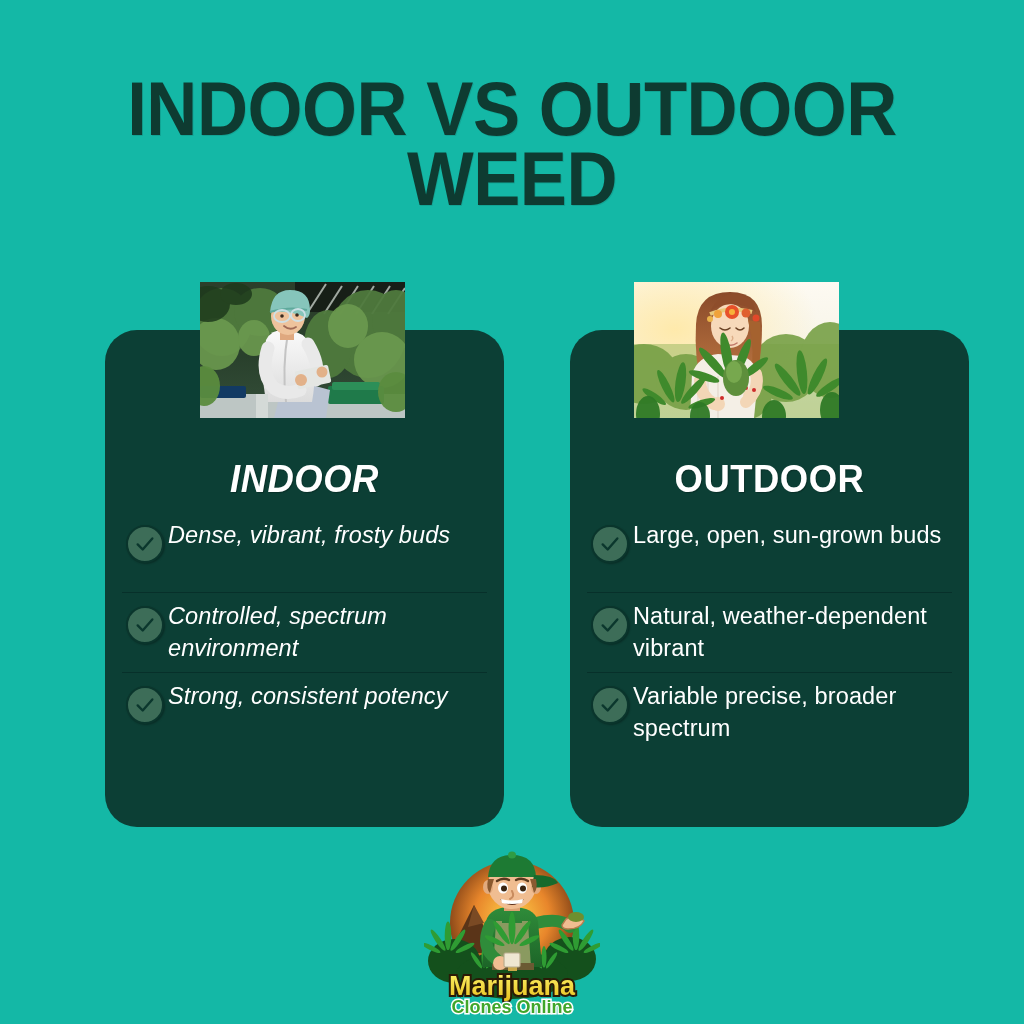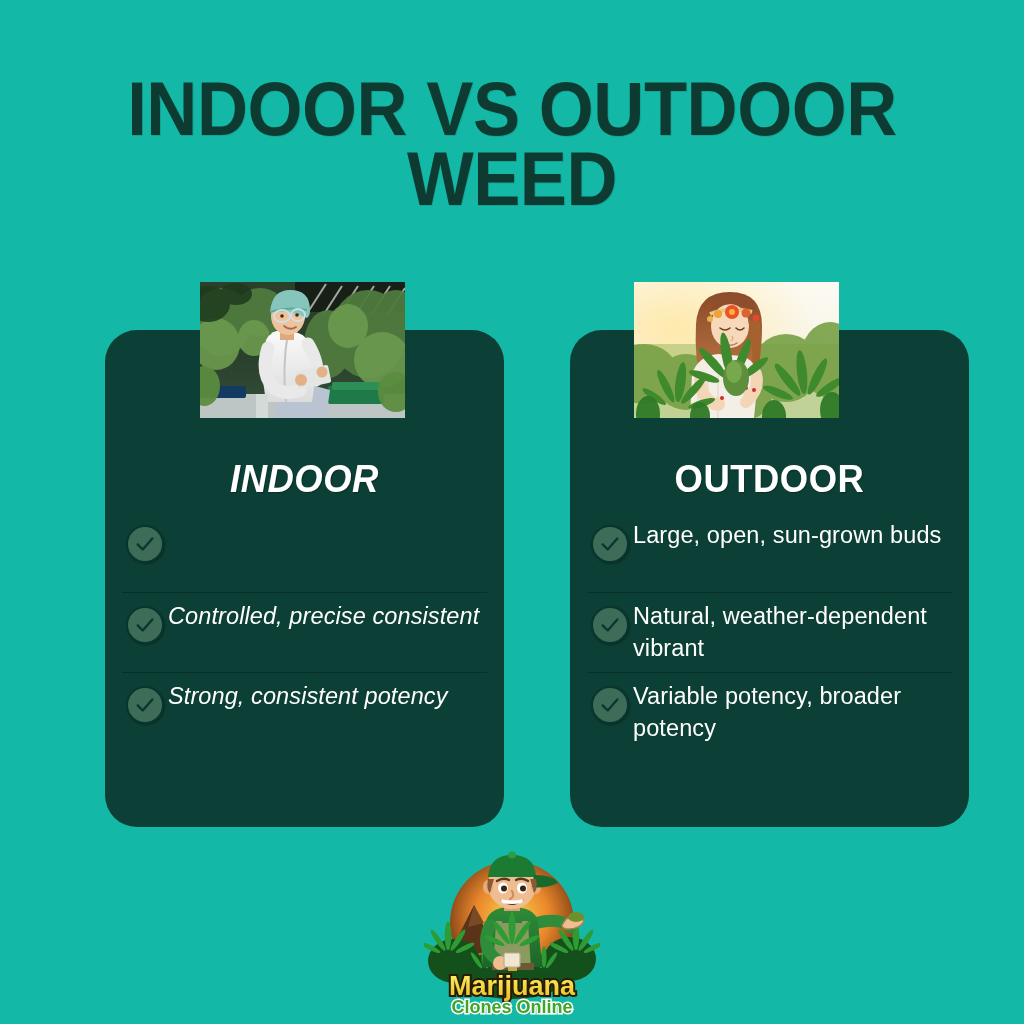--- a/index.html
+++ b/index.html
@@ -151,31 +151,32 @@
     <div class="feature-list">
 
       <div class="feature-row">
         <span class="check-wrap">
           <span class="check-circle">
             <svg viewBox="0 0 24 24" fill="none" stroke="#0b372d" stroke-width="2.6" stroke-linecap="round" stroke-linejoin="round">
               <path d="M4 12.5 L9.5 18 L20 6"></path>
             </svg>
           </span>
         </span>
+        <span class="feature-text">Dense, vibrant, frosty buds</span>
       </div>
 
       <div class="feature-row">
         <span class="check-wrap">
           <span class="check-circle">
             <svg viewBox="0 0 24 24" fill="none" stroke="#0b372d" stroke-width="2.6" stroke-linecap="round" stroke-linejoin="round">
               <path d="M4 12.5 L9.5 18 L20 6"></path>
             </svg>
           </span>
         </span>
-        <span class="feature-text">Controlled, precise consistent</span>
+        <span class="feature-text">Controlled, spectrum environment</span>
       </div>
 
       <div class="feature-row">
         <span class="check-wrap">
           <span class="check-circle">
             <svg viewBox="0 0 24 24" fill="none" stroke="#0b372d" stroke-width="2.6" stroke-linecap="round" stroke-linejoin="round">
               <path d="M4 12.5 L9.5 18 L20 6"></path>
             </svg>
           </span>
         </span>
@@ -214,21 +215,21 @@
       </div>
 
       <div class="feature-row">
         <span class="check-wrap">
           <span class="check-circle">
             <svg viewBox="0 0 24 24" fill="none" stroke="#0b372d" stroke-width="2.6" stroke-linecap="round" stroke-linejoin="round">
               <path d="M4 12.5 L9.5 18 L20 6"></path>
             </svg>
           </span>
         </span>
-        <span class="feature-text">Variable potency, broader potency</span>
+        <span class="feature-text">Variable precise, broader spectrum</span>
       </div>
 
     </div>
   </div>
 
   <div class="photo left">
     <svg viewBox="0 0 205 136" preserveAspectRatio="none">
       <defs>
         <linearGradient id="inBg" x1="0" y1="0" x2="0" y2="1">
           <stop offset="0%" stop-color="#2c3f2a"></stop>

